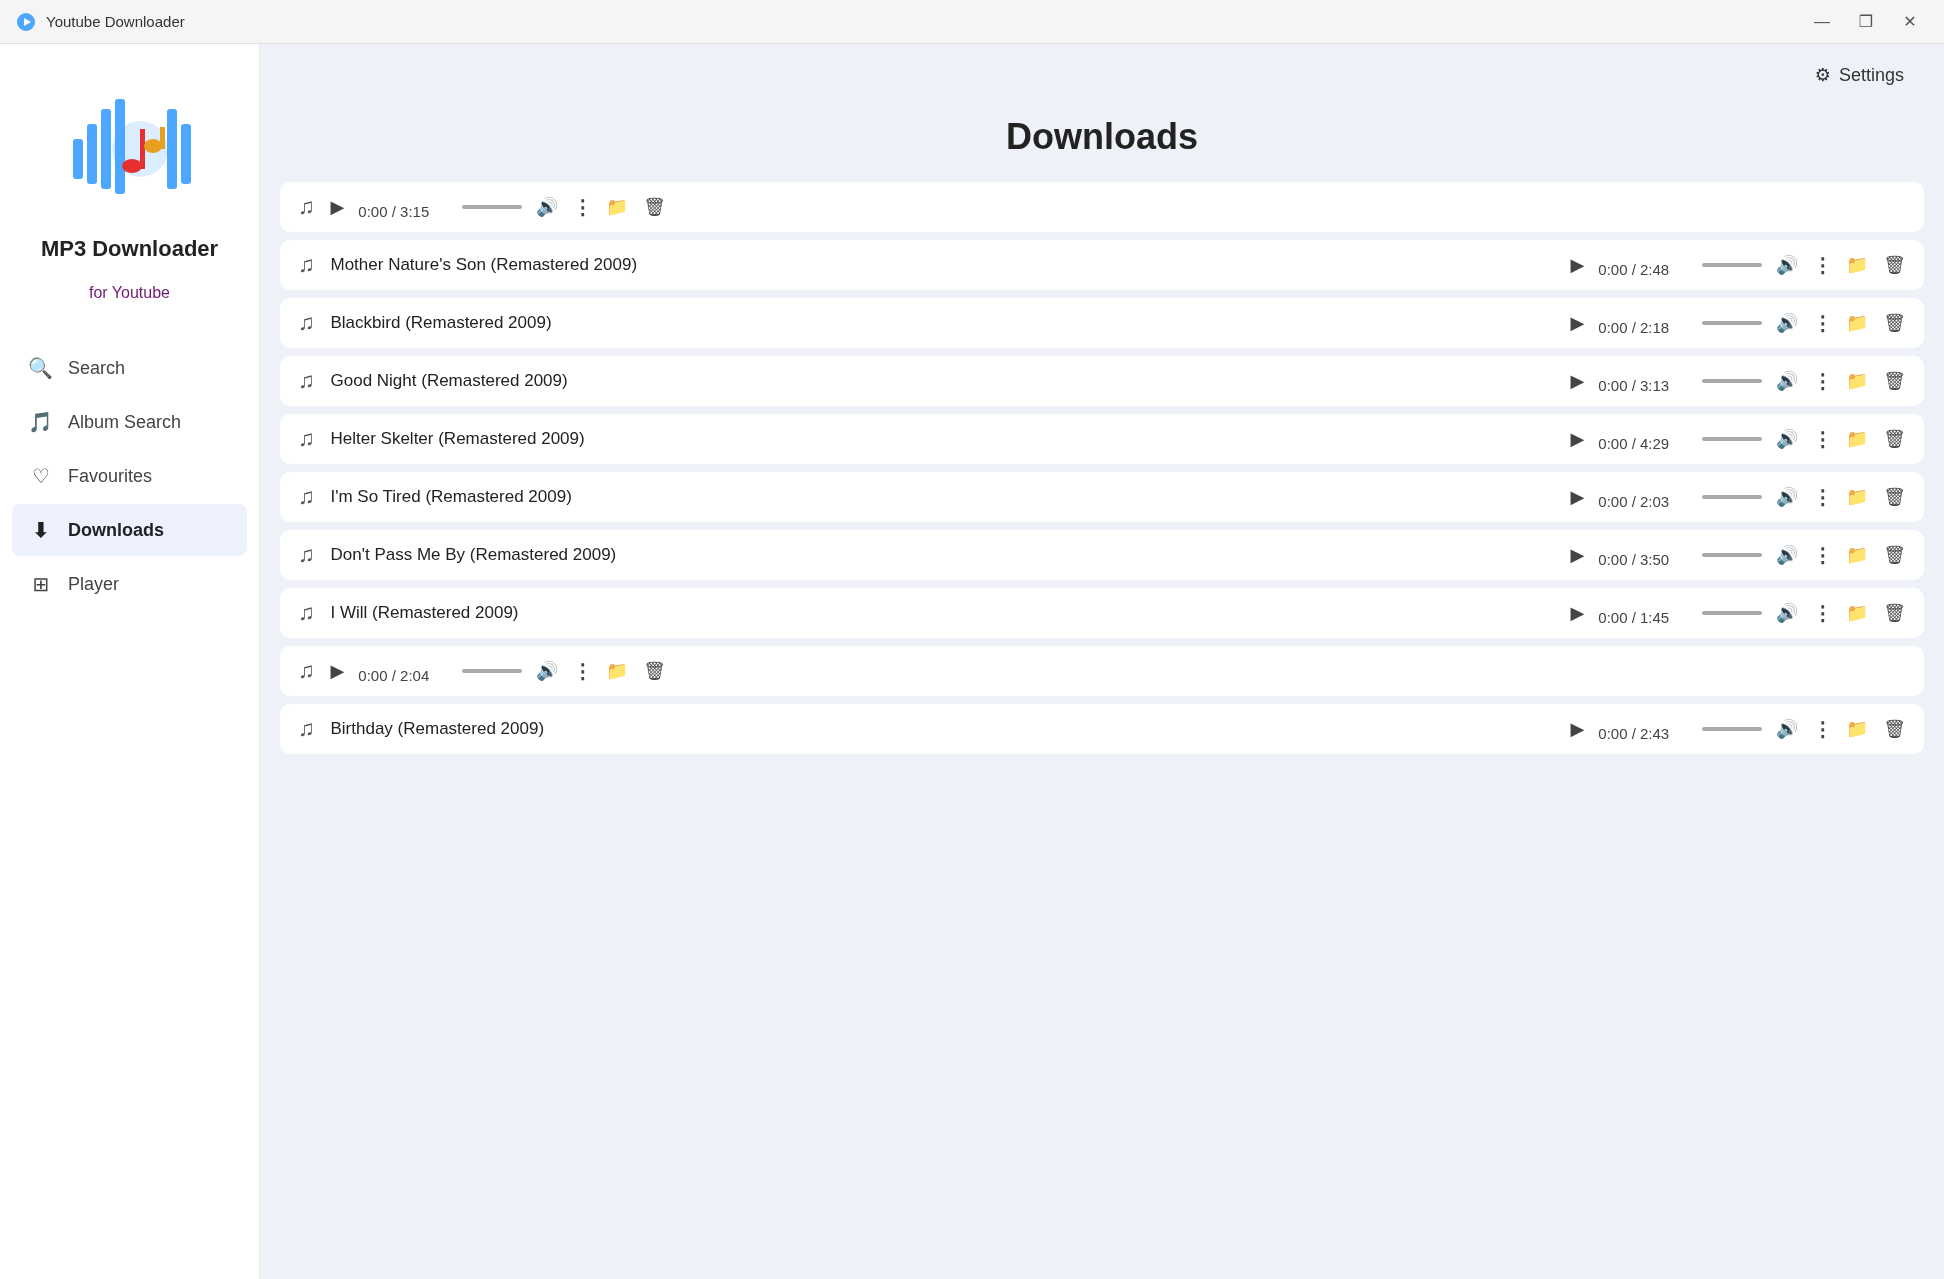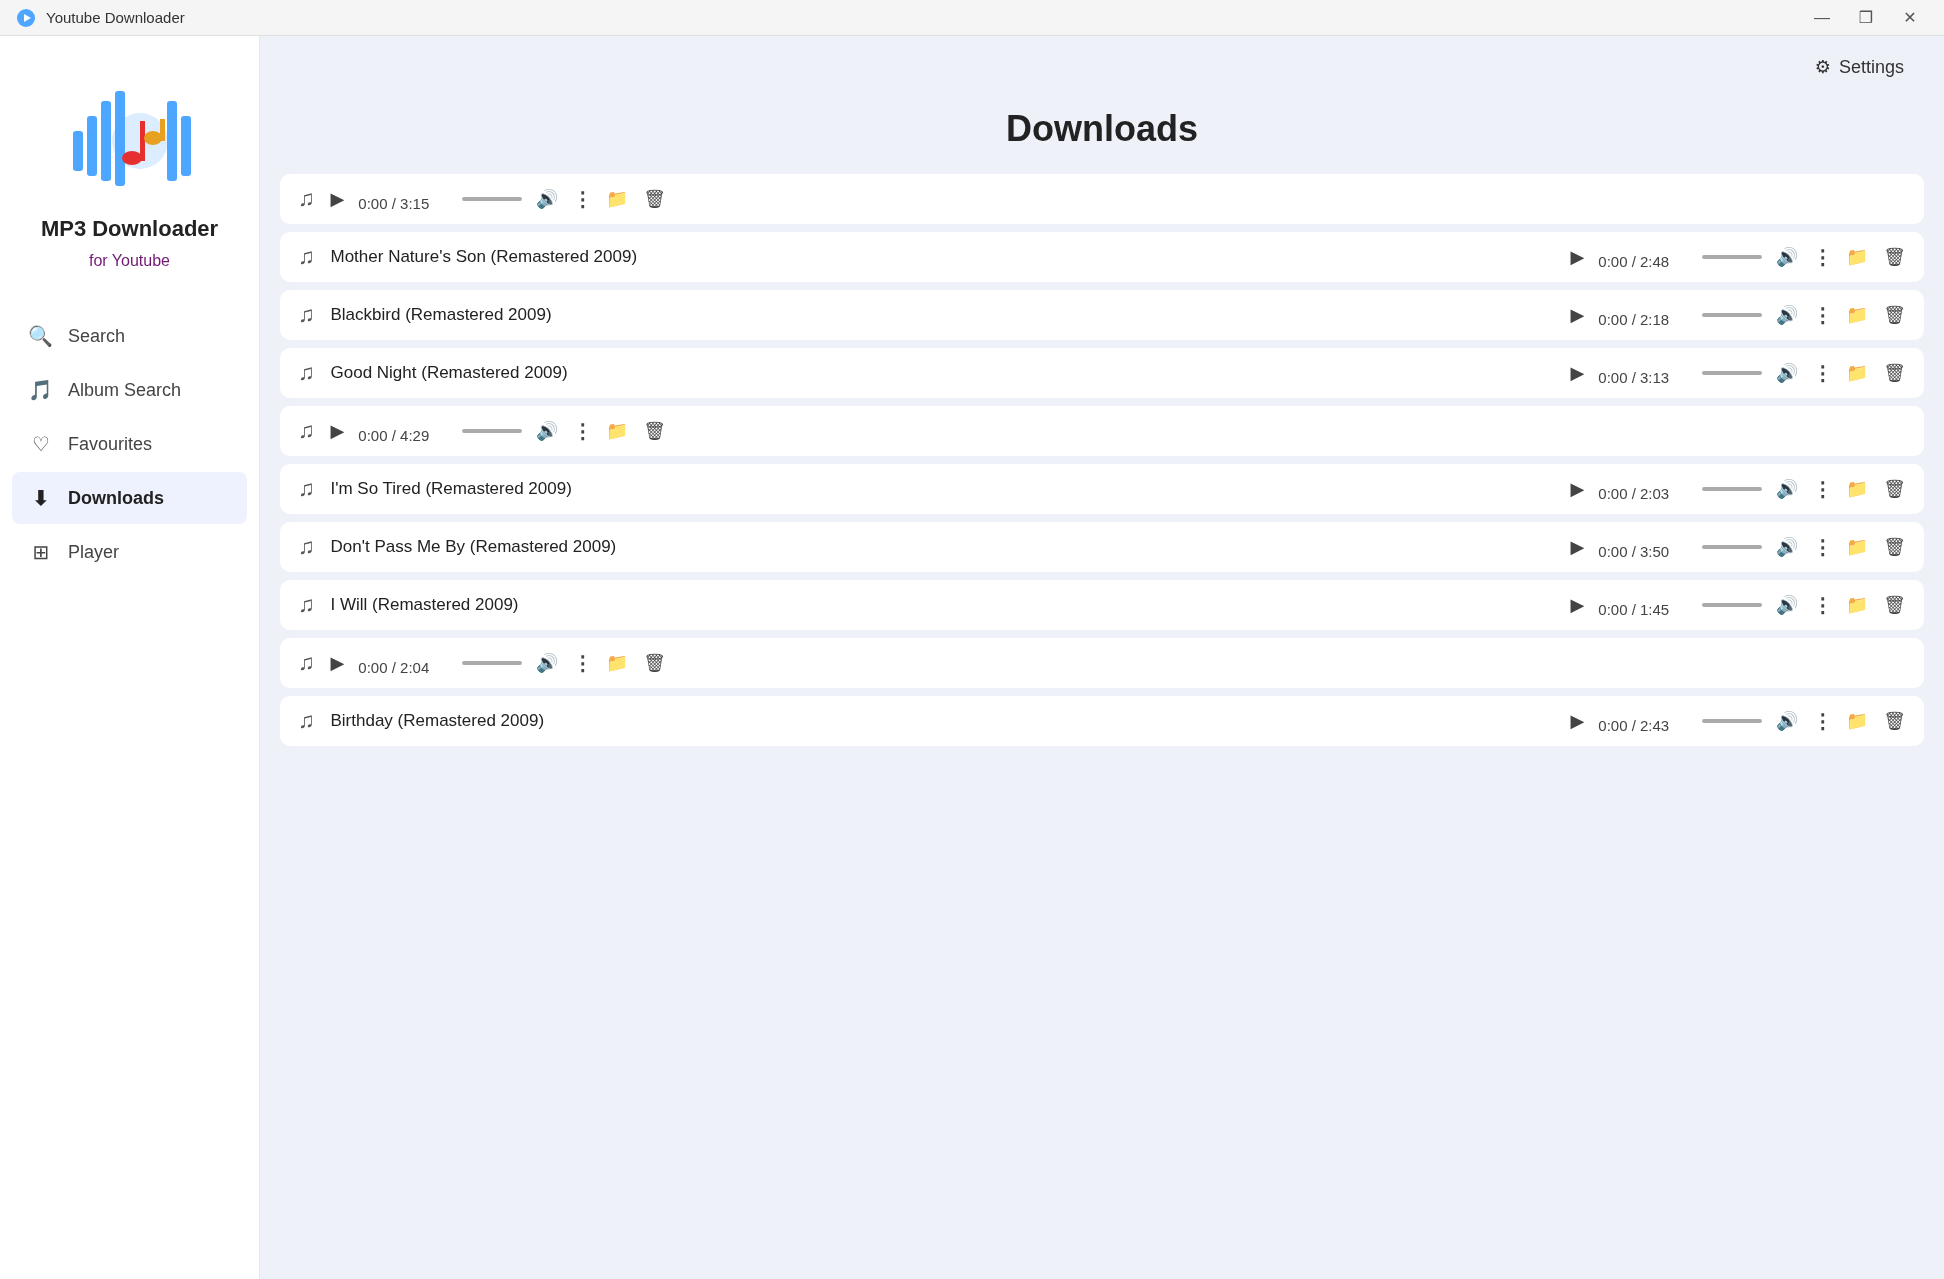--- a/index.html
+++ b/index.html
@@ -8,21 +8,21 @@
       background: #f0f4f8;
       width: 1944px;
       height: 1279px;
       overflow: hidden;
       display: flex;
       flex-direction: column;
     }
 
     
     .title-bar {
-      height: 36px;
+      height: 44px;
       background: #f5f5f5;
       display: flex;
       align-items: center;
       padding: 0 16px;
       gap: 10px;
       border-bottom: 1px solid #e0e0e0;
       position: relative;
       flex-shrink: 0;
     }
     .title-bar-icon {
@@ -67,21 +67,21 @@
       display: flex;
       flex-direction: column;
       padding: 20px 0;
       border-right: 1px solid #e8e8e8;
     }
     .logo-area {
       display: flex;
       flex-direction: column;
       align-items: center;
       padding: 20px 20px 30px;
-      gap: 10px;
+      gap: 22px;
       justify-content: center;
     }
     .logo-icon {
       width: 130px;
       height: 130px;
     }
     .app-name {
       font-size: 22px;
       font-weight: 700;
       color: #222;
@@ -369,20 +369,21 @@
         <span class="track-time">0:00 / 3:13</span>
         <div class="progress-bar"></div>
         <span class="volume-icon">🔊</span>
         <span class="more-icon">⋮</span>
         <span class="folder-icon">📁</span>
         <span class="delete-icon">🗑</span>
       </div>
     </div>
         <div class="track-row">
       <span class="track-music-icon">♫</span>
+      <span class="track-name">Helter Skelter (Remastered 2009)</span>
       <div class="track-controls">
         <button class="play-btn">▶</button>
         <span class="track-time">0:00 / 4:29</span>
         <div class="progress-bar"></div>
         <span class="volume-icon">🔊</span>
         <span class="more-icon">⋮</span>
         <span class="folder-icon">📁</span>
         <span class="delete-icon">🗑</span>
       </div>
     </div>

